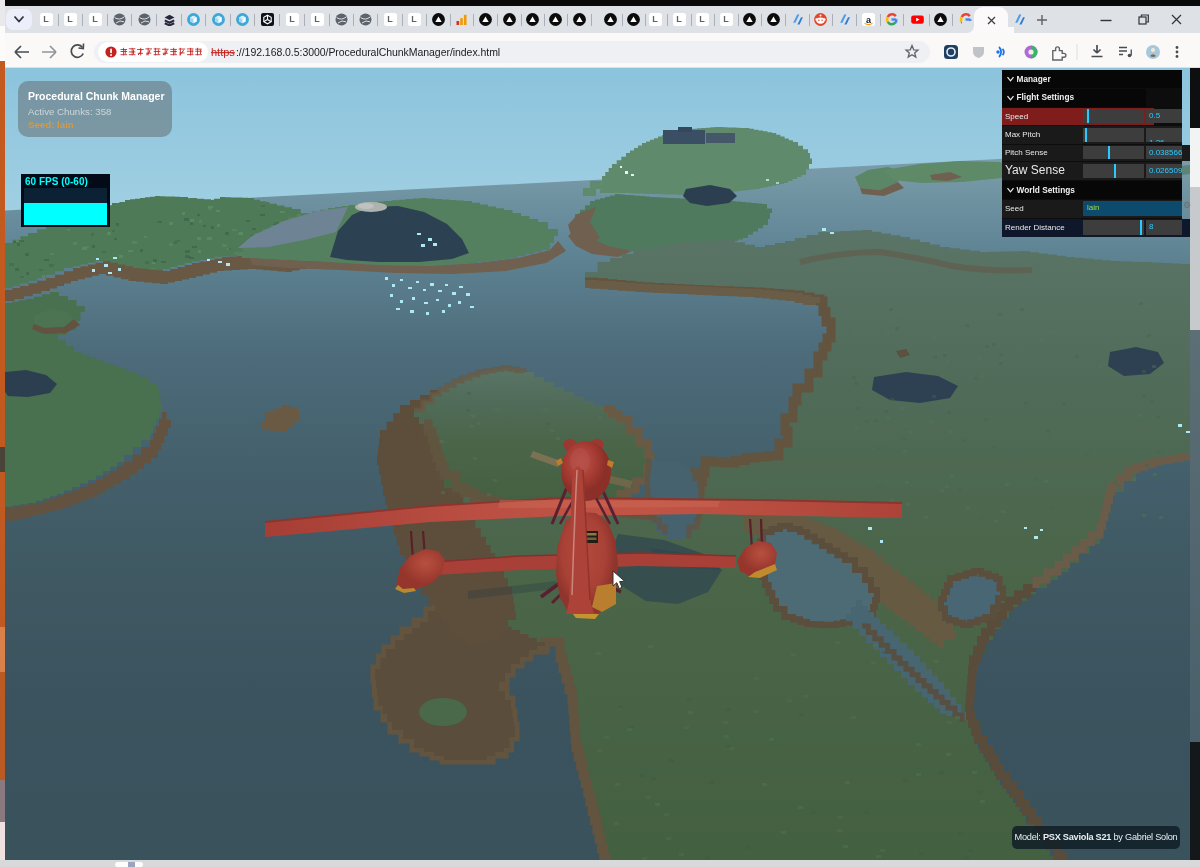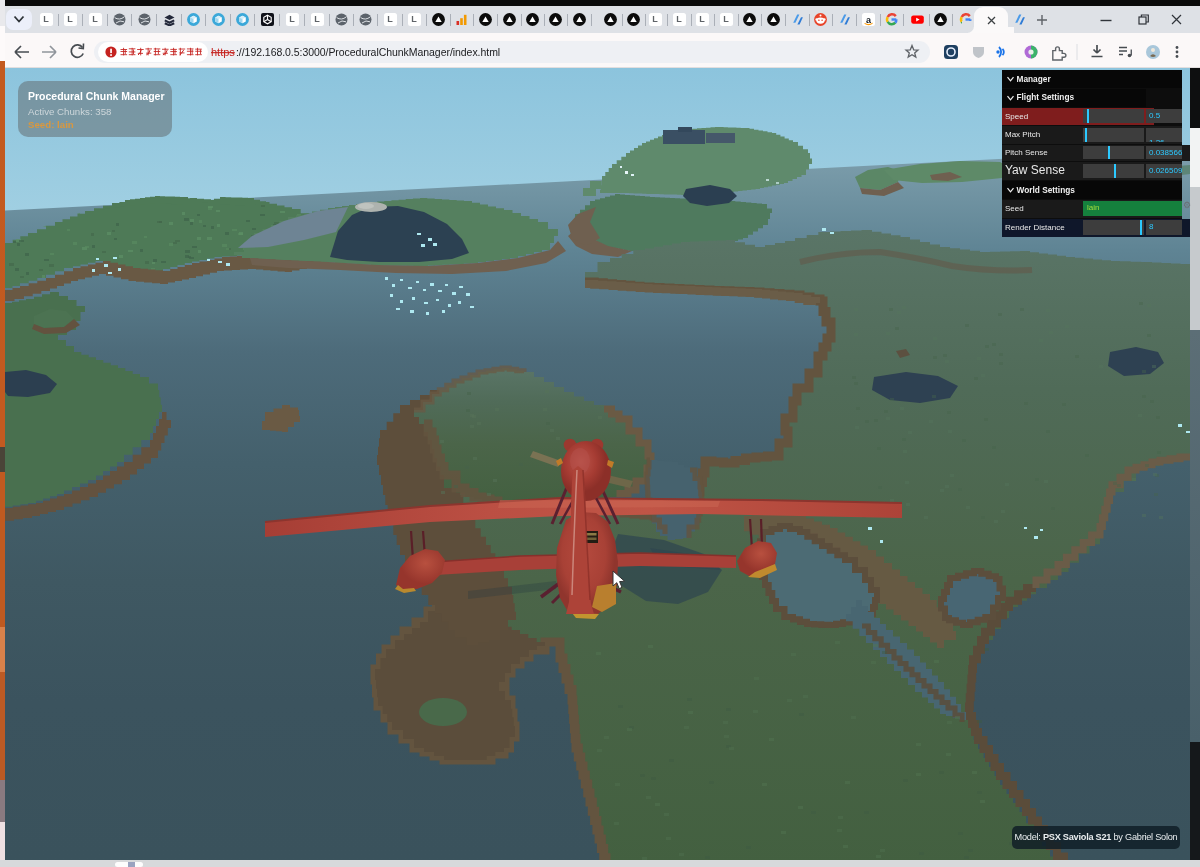--- a/index.html
+++ b/index.html
@@ -843,20 +843,25 @@
 <polygon points="737.0,561.0 745.0,548.0 758.0,541.0 771.0,543.0 777.0,553.0 775.0,564.0 765.0,573.0 751.0,577.0 740.0,571.0" fill="url(#fltG)"></polygon>
 <polygon points="755.0,572.0 775.0,564.0 777.0,570.0 760.0,578.0 748.0,577.0" fill="#c08a2e"></polygon>
 </svg>
 
 <div style="position:absolute;left:18px;top:81px;width:154px;height:56px;background:rgba(95,102,104,0.5);border-radius:10px;color:#fff">
  <div style="position:absolute;left:10px;top:9px;font-size:10.5px;font-weight:bold;white-space:nowrap">Procedural Chunk Manager</div>
  <div style="position:absolute;left:10px;top:25px;font-size:9.7px;color:#ccd6da;white-space:nowrap">Active Chunks: 358</div>
  <div style="position:absolute;left:10px;top:38px;font-size:9.7px;font-weight:bold;color:#d9983f;white-space:nowrap">Seed: lain</div>
 </div>
 
+<div style="position:absolute;left:21px;top:174px;width:89px;height:53px;background:#020b17">
+ <div style="position:absolute;left:4px;top:2px;font-size:10px;font-weight:bold;color:#00ffff">60 FPS (0-60)</div>
+ <div style="position:absolute;left:3px;top:14px;width:83px;height:37px;background:#0c2133"></div>
+ <div style="position:absolute;left:3px;top:29px;width:83px;height:22px;background:#00ffff"></div>
+</div>
 
 <div style="position:absolute;left:1002px;top:69.5px;width:180px;height:167.5px;background:#0d0d0d"></div>
     <div style="position:absolute;left:1002px;top:69.5px;width:180px;height:18px;background:#070707">
       <svg style="position:absolute;left:5px;top:6px;width:7px;height:6px" viewBox="0 0 7 6">
         <path d="M0.5 1.2 3.5 4.8 6.5 1.2" stroke="#ebebeb" stroke-width="1.3" fill="none"></path>
       </svg>
       <div style="position:absolute;left:14.5px;top:0;line-height:18px;font-size:8.3px;font-weight:bold;color:#f0f0f0">Manager</div>
     </div>
     <div style="position:absolute;left:1002px;top:89px;width:144px;height:17.5px;background:#070707">
       <svg style="position:absolute;left:5px;top:6px;width:7px;height:6px" viewBox="0 0 7 6">
@@ -897,21 +902,21 @@
       </div>
     </div>
     <div style="position:absolute;left:1002px;top:180.5px;width:180px;height:18px;background:#070707">
       <svg style="position:absolute;left:5px;top:6px;width:7px;height:6px" viewBox="0 0 7 6">
         <path d="M0.5 1.2 3.5 4.8 6.5 1.2" stroke="#ebebeb" stroke-width="1.3" fill="none"></path>
       </svg>
       <div style="position:absolute;left:14.5px;top:0;line-height:18px;font-size:8.3px;font-weight:bold;color:#f0f0f0">World Settings</div>
     </div>
     <div style="position:absolute;left:1002px;top:199.5px;width:180px;height:18px;background:#1a1a1a">
       <div style="position:absolute;left:3px;top:0;line-height:18px;font-size:8px;color:#e8e8e8">Seed</div>
-      <div style="position:absolute;left:81px;top:1.5px;width:99px;height:14.5px;background:#15803d">
+      <div style="position:absolute;left:81px;top:1.5px;width:99px;height:14.5px;background:#0c4a6e">
         <span style="position:absolute;left:4px;top:0;line-height:14.5px;font-size:8px;color:#a2db3c">lain</span>
       </div>
     </div>
     <div style="position:absolute;left:1002px;top:218.5px;width:200px;height:18px;background:#0f172a">
       <div style="position:absolute;left:3px;top:0;line-height:18px;font-size:8px;color:#e8e8e8">Render Distance</div>
       <div style="position:absolute;left:81px;top:1.5px;width:61px;height:14.5px;background:#3d3d3d"></div>
       <div style="position:absolute;left:138.2px;top:1.5px;width:2px;height:14.5px;background:#2cc9ff"></div>
       <div style="position:absolute;left:144px;top:1.5px;width:36px;height:14.5px;background:#3d3d3d;overflow:hidden">
         <span style="position:absolute;left:3px;top:0;line-height:14.5px;font-size:8px;color:#2cc9ff;white-space:nowrap">8</span>
       </div>

